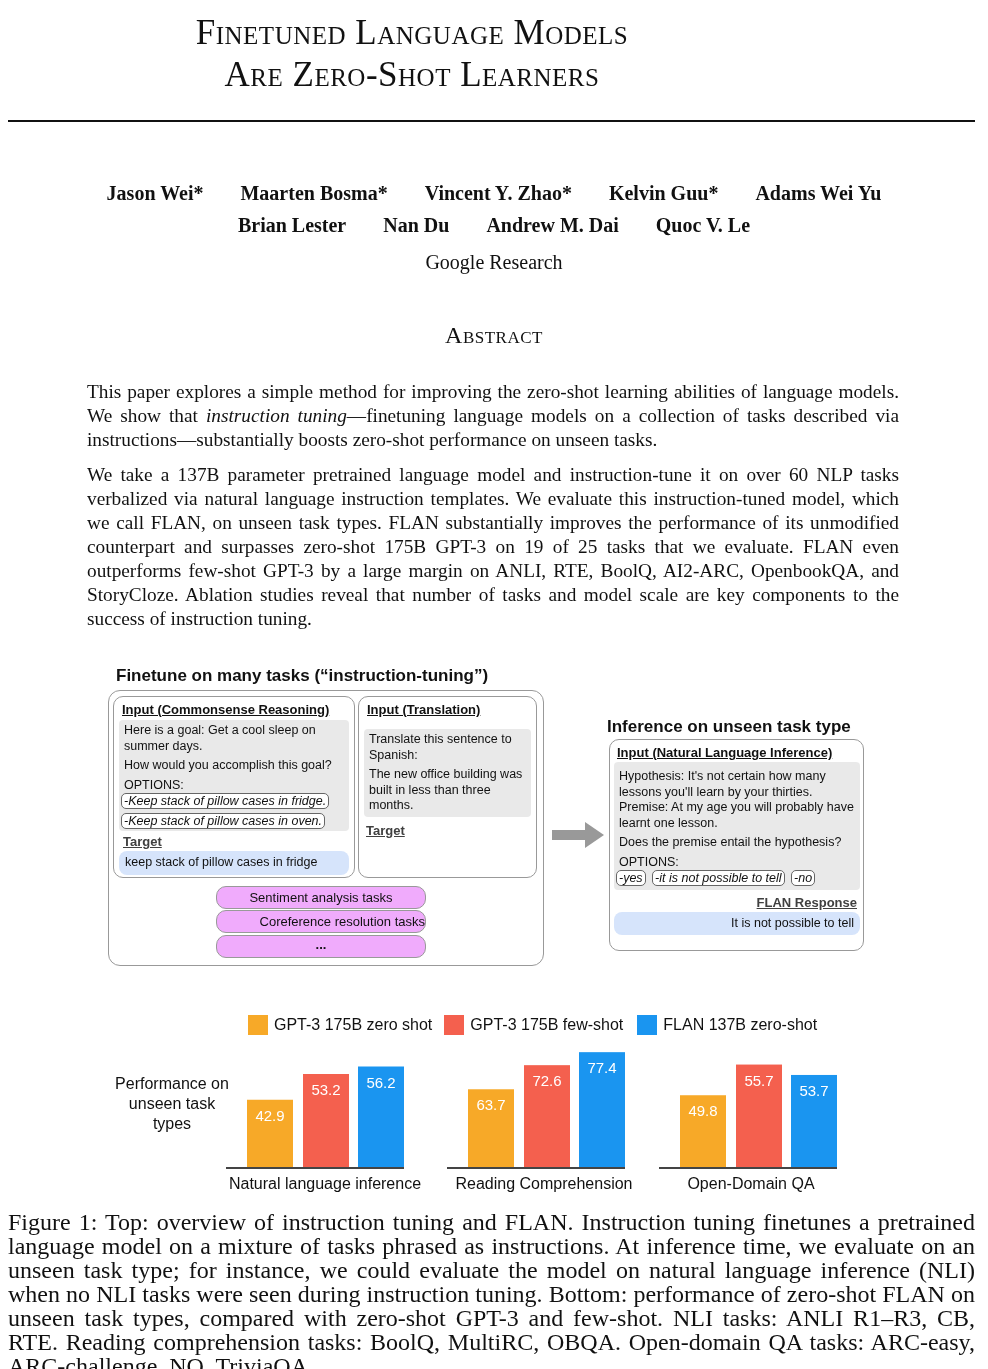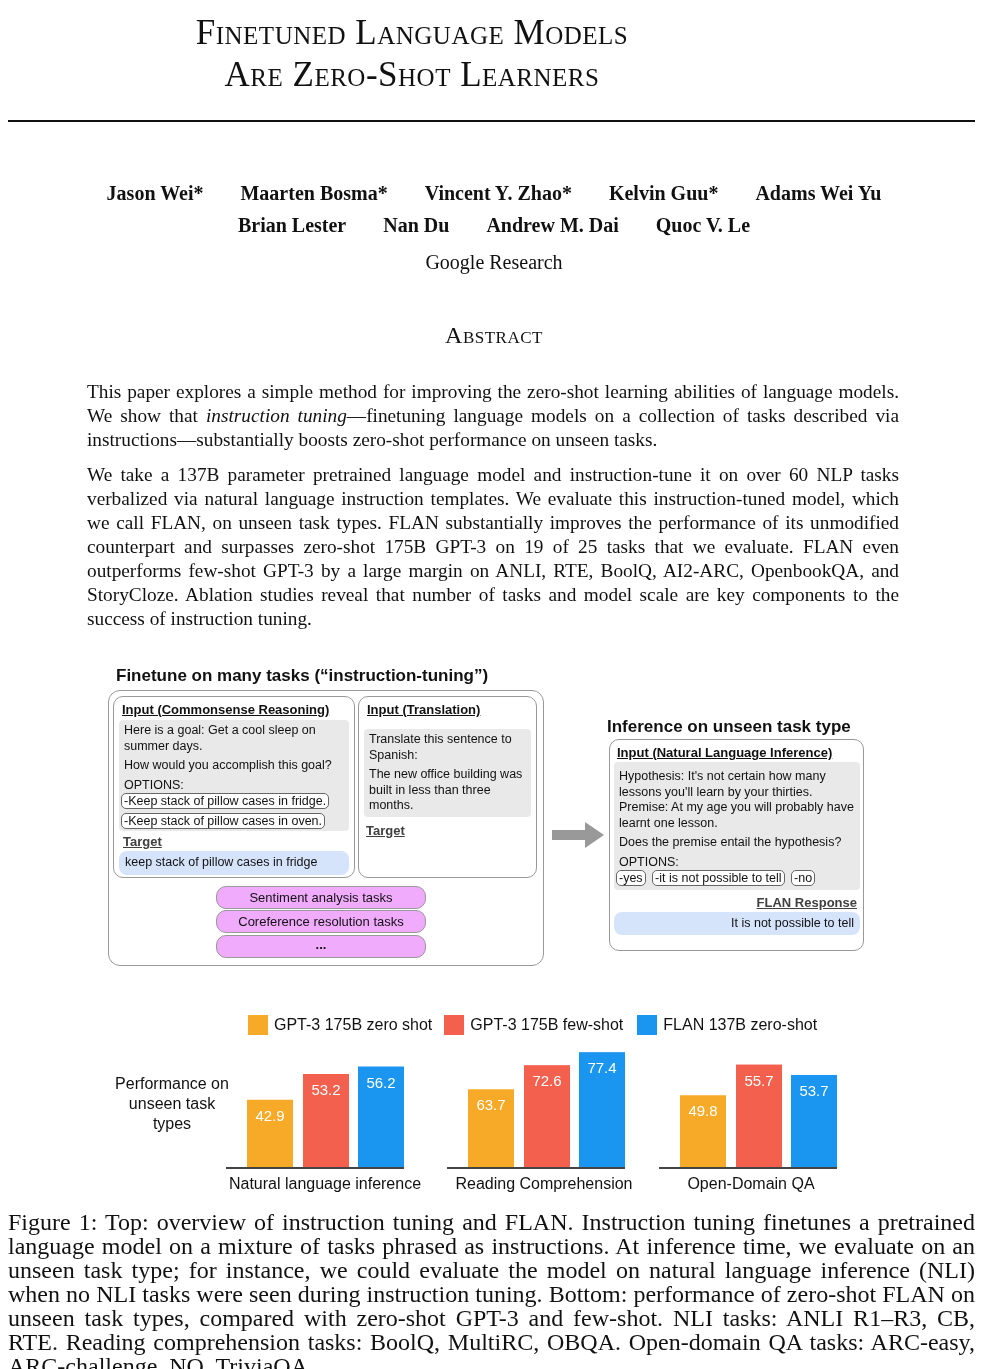--- a/index.html
+++ b/index.html
@@ -13,21 +13,21 @@
   .abstract-h{left:0;width:988px;text-align:center;font-size:24px;top:322px;font-variant:small-caps;letter-spacing:0.5px;}
   .para{left:87px;width:812px;font-size:19.3px;line-height:24px;text-align:justify;}
   .sans{font-family:"Liberation Sans",sans-serif;}
   .fig-h{font-weight:bold;font-size:17px;}
   .outer{left:108px;top:690px;width:434px;height:274px;border:1.5px solid #999;border-radius:12px;}
   .card{border:1.5px solid #999;border-radius:10px;background:#fff;}
   .sub-h{font-weight:bold;font-size:13px;text-decoration:underline;}
   .gray{background:#e9e9e9;border-radius:4px;font-size:12.5px;line-height:15.5px;padding:3px 5px;}
   .blue{background:#d6e4fb;border-radius:8px;font-size:12.5px;line-height:15.5px;padding:4px 6px;}
   .target{font-weight:bold;font-size:13px;color:#404040;text-decoration:underline;}
-  .opt{display:inline-block;border:1px solid #666;border-radius:5px;background:#fff;padding:0 2px;font-size:12.5px;line-height:14px;}
+  .opt{display:inline-block;border:1px solid #666;border-radius:5px;background:#fff;padding:0 2px;font-size:12.5px;line-height:14px;font-style:italic;}
   .pill{left:216px;width:208px;height:21px;border:1.5px solid #999;border-radius:10px;background:#f0abfc;text-align:center;font-size:13px;line-height:21px;}
   .legend-sw{width:20px;height:20px;}
   .legend-t{font-size:16px;}
   .caption{left:8px;width:967px;font-size:24px;line-height:24px;text-align:justify;top:1210px;}
 </style>
 </head>
 <body>
 
 <div class="abs title">
   <div>Finetuned Language Models</div>
@@ -73,21 +73,21 @@
 <div class="abs card sans" style="left:358px;top:696px;width:177px;height:180px;">
   <div class="sub-h" style="margin:5px 0 12px 8px;">Input (Translation)</div>
   <div class="gray" style="margin:3px 5px 0 5px;">
     <div>Translate this sentence to Spanish:</div>
     <div style="margin-top:4px;">The new office building was built in less than three months.</div>
   </div>
   <div class="target" style="margin:6px 0 0 7px;">Target</div>
 </div>
 
 <div class="abs pill sans" style="top:886px;">Sentiment analysis tasks</div>
-<div class="abs pill sans" style="top:910px;">Coreference resolution tasks</div>
+<div class="abs pill sans" style="top:910px;text-align:right;">Coreference resolution tasks</div>
 <div class="abs pill sans" style="top:935px;font-weight:bold;line-height:17px;">...</div>
 
 <div class="abs" style="left:552px;top:822px;">
   <svg width="52" height="26" viewBox="0 0 52 26">
       <rect x="0" y="8" width="34" height="10" fill="#999"></rect>
       <polygon points="33,0 52,13 33,26" fill="#999"></polygon>
     </svg>
 </div>
 
 <div class="abs sans fig-h" style="left:607px;top:717px;">Inference on unseen task type</div>

